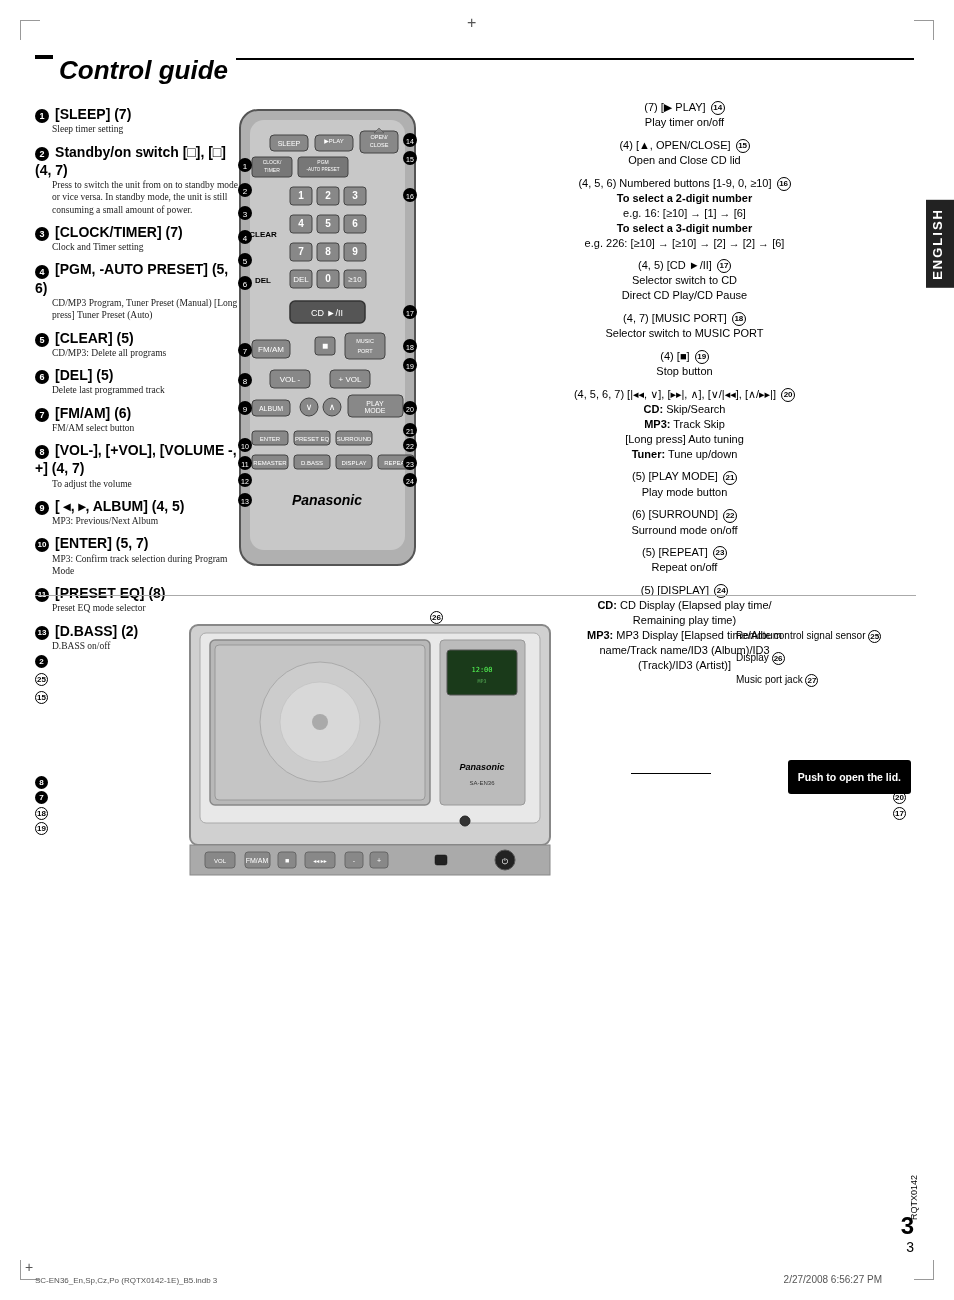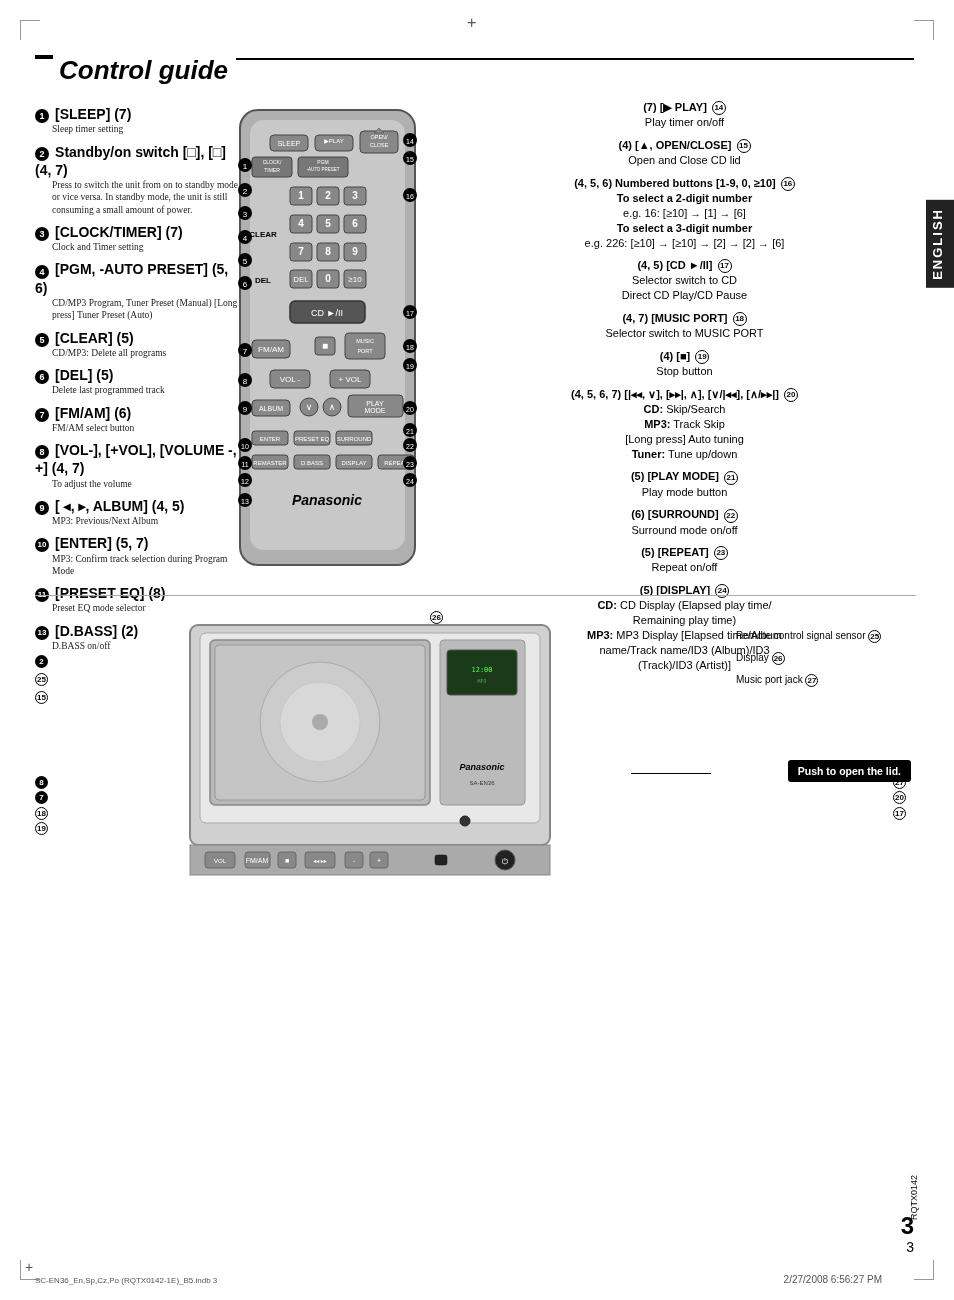--- a/index.html
+++ b/index.html
@@ -156,21 +156,21 @@
       color: #222;
       font-family: Liberation Serif, serif;
     }
 
     .right-item {
       margin-bottom: 8px;
       text-align: center;
       line-height: 1.35;
     }
     .right-item-title {
-      font-weight: bold;
+      font-weight: normal;
     }
     .circle-num {
       display: inline-block;
       width: 14px;
       height: 14px;
       border: 1.5px solid #000;
       border-radius: 50%;
       font-size: 8px;
       text-align: center;
       line-height: 12px;
@@ -684,21 +684,21 @@
       Remote control signal sensor <span class="bottom-num-circle">25</span>
     </div>
     <div>
       Display <span class="bottom-num-circle">26</span>
     </div>
     <div>
       Music port jack <span class="bottom-num-circle">27</span>
     </div>
   </div>
 
-  <div style="position:absolute;right:5px;top:155px;background:#000;color:#fff;padding:5px 10px;font-size:10.5px;font-weight:bold;border-radius:3px;">Push to open the lid.</div>
+  <div style="position:absolute;right:5px;top:155px;background:#000;color:#fff;padding:11px 10px;font-size:10.5px;font-weight:bold;border-radius:3px;">Push to open the lid.</div>
 
   <div style="position:absolute;right:205px;top:168px;width:80px;height:1px;background:#000;"></div>
 
 </div>
 
 <div style="position:absolute;bottom:25px;left:25px;font-size:14px;color:#555;">+</div>
 
 <div class="page-number">3</div>
 <div class="page-sub">3</div>
 

